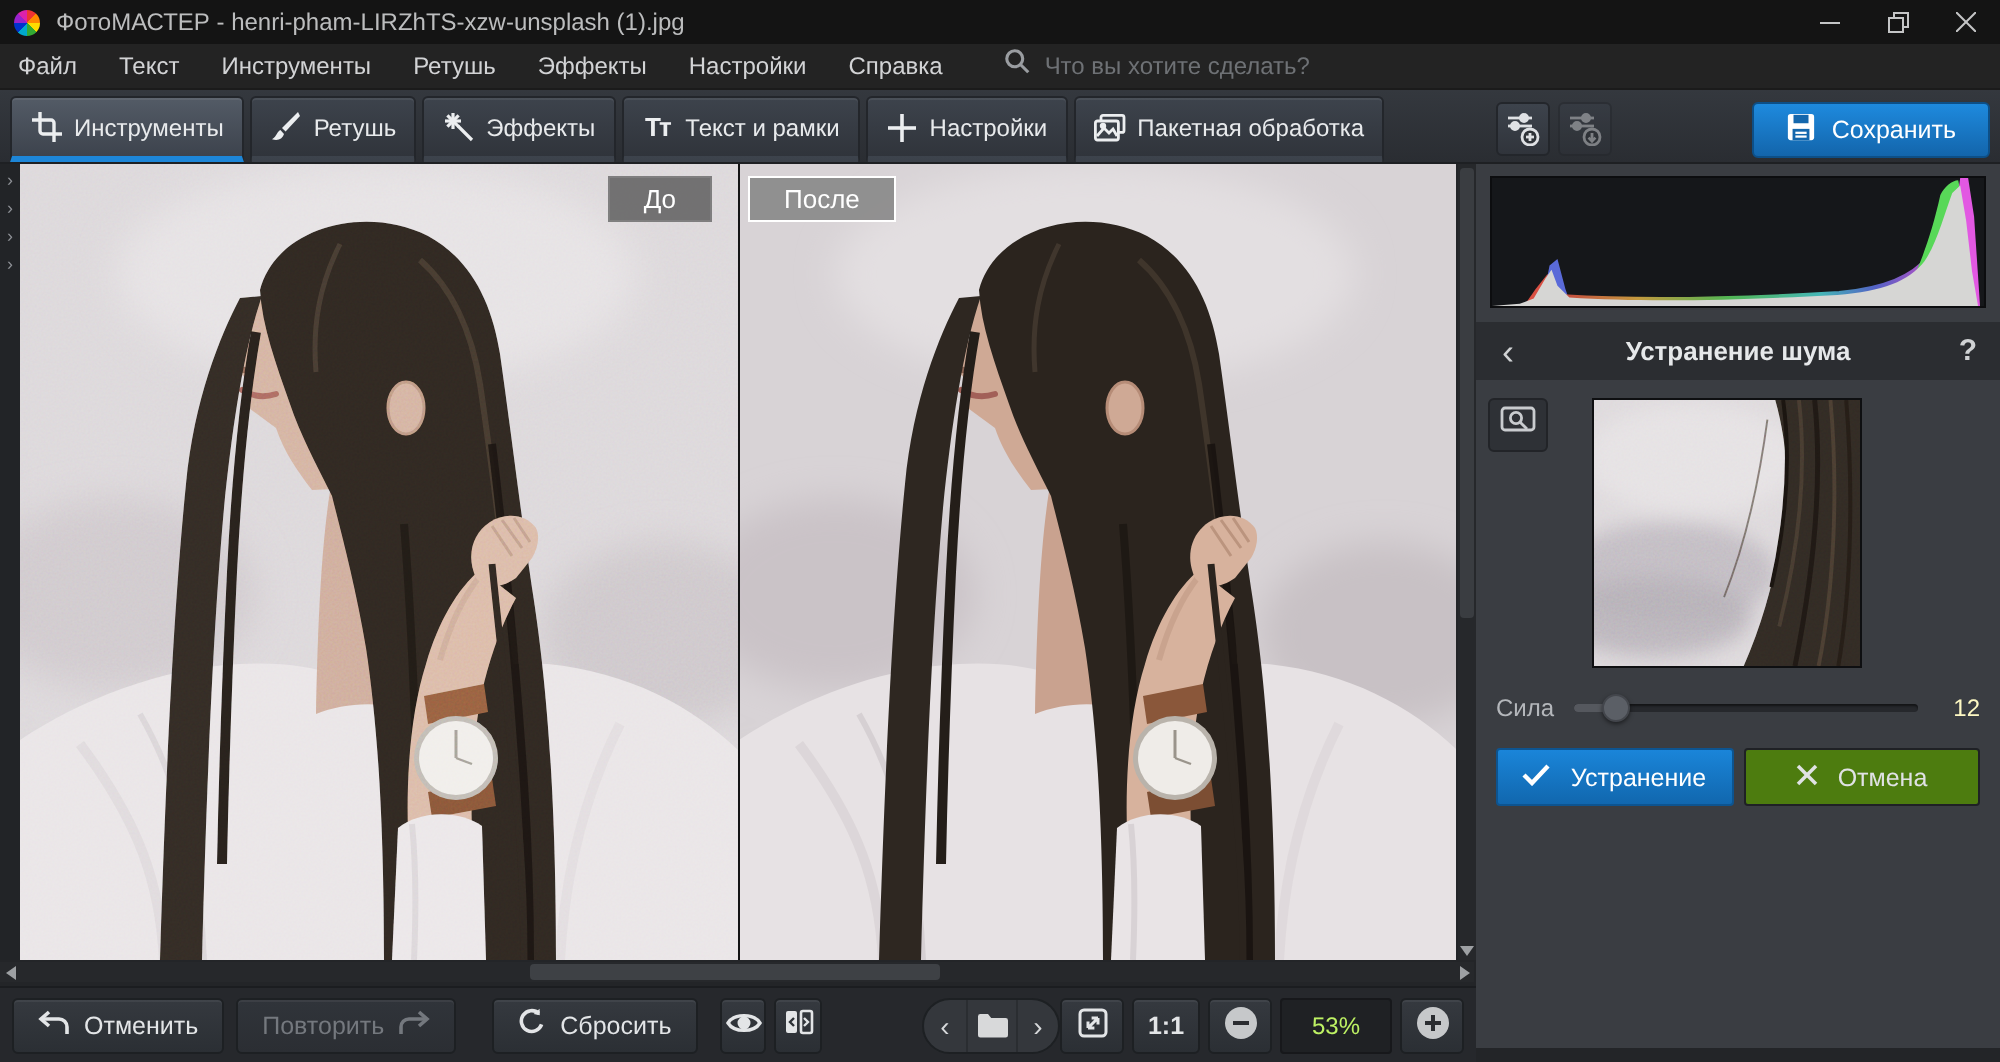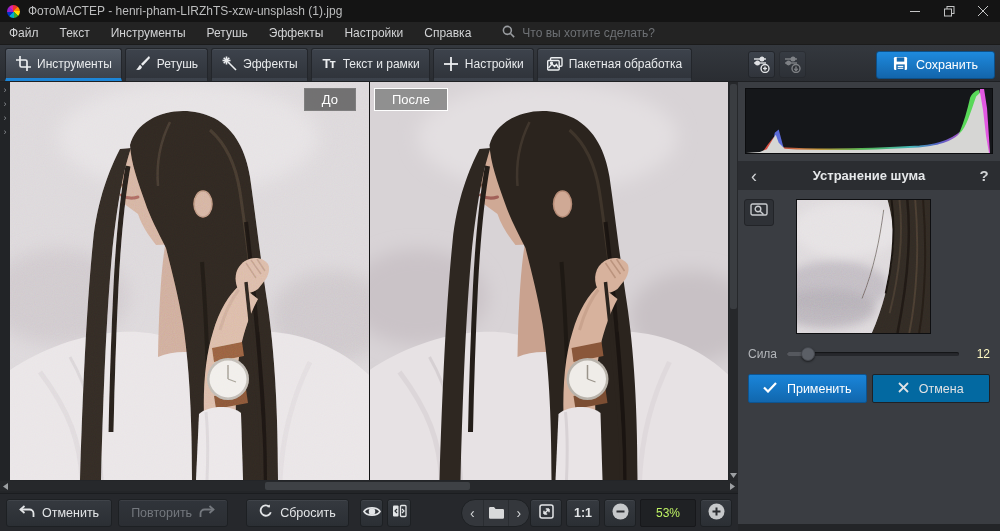--- a/index.html
+++ b/index.html
@@ -88,21 +88,21 @@
   .thumb svg.pic { width:100%; height:100%; display:block; }
   .slider-row { margin:13px 10px 0 10px; display:flex; align-items:center; gap:9px; }
   .slabel { font-size:12px; color:#b4b7bb; width:30px; }
   .strack { position:relative; flex:1; height:4px; background:#26282c; border-radius:2px; box-shadow:inset 0 1px 1px rgba(0,0,0,.5); cursor:pointer; }
   .sfill { position:absolute; left:0; top:0; height:4px; width:12%; background:#55585e; border-radius:2px; }
   .shandle { position:absolute; top:-5px; left:calc(12% - 7px); width:14px; height:14px; border-radius:50%; background:#5b5f66; border:1px solid #43464c; box-shadow:0 1px 2px rgba(0,0,0,.5); cursor:grab; }
   .sval { width:22px; text-align:right; font-size:12px; color:#fef9c3; }
   .pbtn-row { margin:13px 10px 0 10px; display:flex; gap:5px; }
   .pbtn { flex:1; height:29px; border-radius:2px; font-size:12.5px; display:flex; align-items:center; justify-content:center; gap:10px; cursor:pointer; font-family:"Liberation Sans",sans-serif; }
   .pbtn.apply { background:linear-gradient(#1a85d9,#1167ae); border:1px solid #0d5490; color:#fff; }
-  .pbtn.cancel { background:#0369a1; border:1px solid #1f2125; color:#e0e2e4; }
+  .pbtn.cancel { background:#4d7c0f; border:1px solid #1f2125; color:#e0e2e4; }
 </style>
 </head>
 <body>
 
 <svg width="0" height="0" style="position:absolute">
 <defs>
   <filter id="blur8" x="-40%" y="-40%" width="180%" height="180%">
         <feGaussianBlur stdDeviation="9"></feGaussianBlur>
       </filter>
   <filter id="blur5" x="-40%" y="-40%" width="180%" height="180%">
@@ -479,21 +479,21 @@
             <div class="sfill"></div>
             <div class="shandle"></div>
           </div>
           <span class="sval">12</span>
         </div>
         <div class="pbtn-row">
           <button class="pbtn apply">
             <span><svg width="14" height="11" viewBox="0 0 14 11" fill="none" stroke="#fff" stroke-width="2.2">
                   <path d="M1,5.5 L5,9.5 L13,1"></path>
                 </svg></span>
-            <span>Применить</span>
+            <span>Устранение</span>
           </button>
           <button class="pbtn cancel">
             <span><svg width="11" height="11" viewBox="0 0 11 11" stroke="currentColor" stroke-width="1.8">
                   <line x1="1" y1="1" x2="10" y2="10"></line>
                   <line x1="10" y1="1" x2="1" y2="10"></line>
                 </svg></span>
             <span>Отмена</span>
           </button>
         </div>
       </div>

